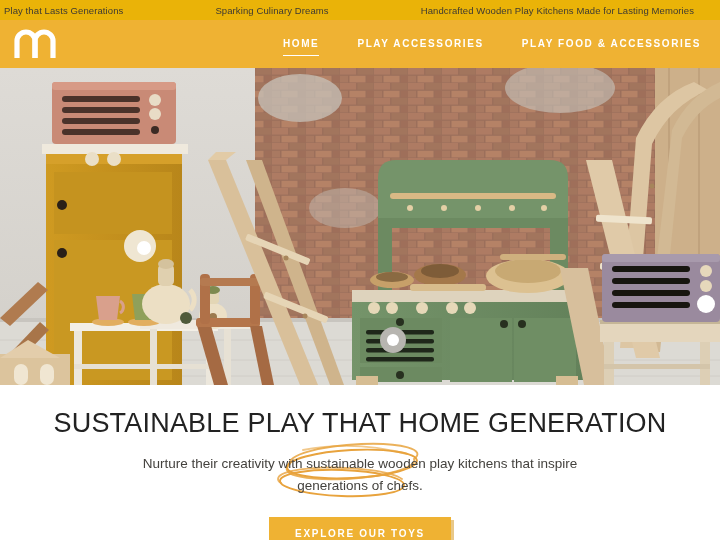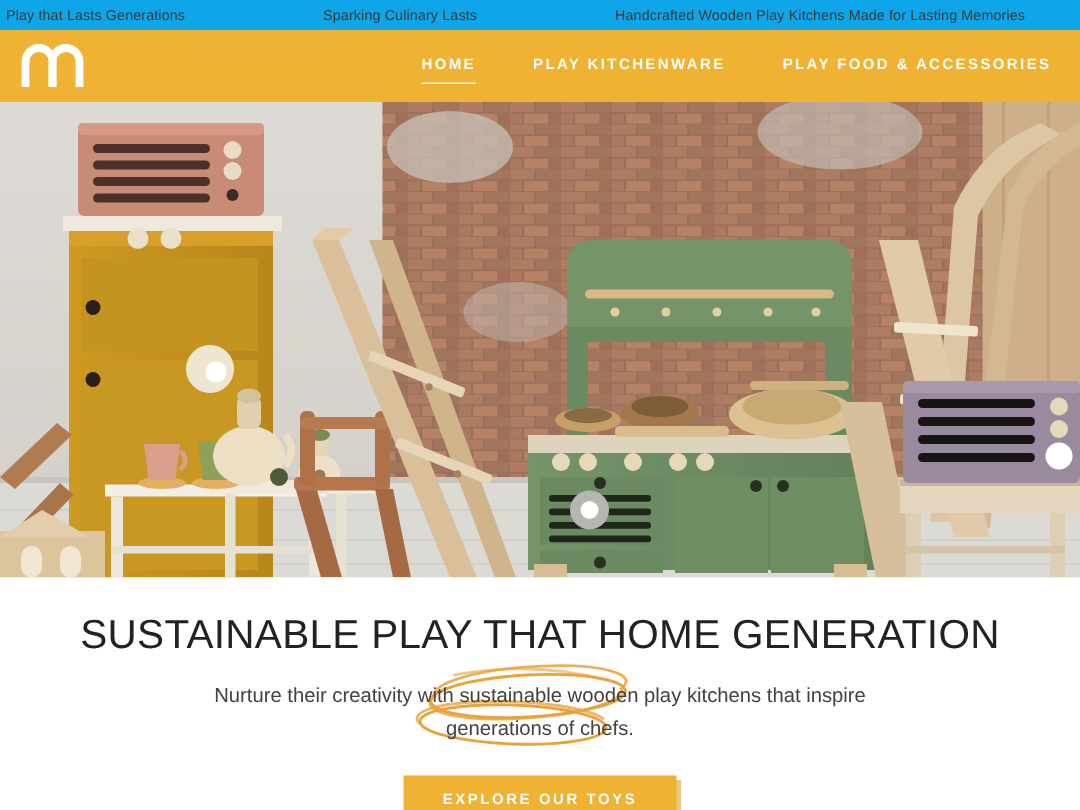--- a/index.html
+++ b/index.html
@@ -5,21 +5,21 @@
   * { margin:0; padding:0; box-sizing:border-box; }
   html,body { width:720px; height:540px; overflow:hidden; }
   body {
     font-family:"Liberation Sans", sans-serif;
     background:#ffffff;
   }
   #page { position:relative; width:720px; height:540px; overflow:hidden; background:#fff; }
 
   
   .announce {
-    height:20px; background:#0ea5e9;
+    height:20px; background:#eab308;
     display:flex; align-items:center;
     white-space:nowrap; overflow:hidden;
     position:relative;
   }
   .announce-track { display:flex; align-items:center; gap:0; padding-left:0; }
   .announce-item {
     font-size:9.5px; color:#3d3a33; letter-spacing:.1px;
     padding:0 46px; flex:0 0 auto;
   }
   .announce-item:first-child { padding-left:4px; }
@@ -83,36 +83,36 @@
   }
 </style>
 </head>
 <body>
 
 <div id="page">
 
   <div class="announce">
     <div class="announce-track">
       <div class="announce-item">Play that Lasts Generations</div>
-      <div class="announce-item">Sparking Culinary Lasts</div>
+      <div class="announce-item">Sparking Culinary Dreams</div>
       <div class="announce-item">Handcrafted Wooden Play Kitchens Made for Lasting Memories</div>
 
     </div>
   </div>
 
   <div class="nav">
     <a class="logo">
       <svg width="56" height="30" viewBox="0 0 56 30" aria-hidden="true">
         <path d="M3 29 V12 A9 9 0 0 1 21 12 V29" fill="none" stroke="#ffffff" stroke-width="5.2" stroke-linecap="butt"></path>
         <path d="M21 29 V12 A9 9 0 0 1 39 12 V29" fill="none" stroke="#ffffff" stroke-width="5.2" stroke-linecap="butt"></path>
       </svg>
     </a>
     <div class="nav-links">
       <div class="nav-link active">HOME</div>
-      <div class="nav-link">PLAY KITCHENWARE</div>
+      <div class="nav-link">PLAY ACCESSORIES</div>
       <div class="nav-link">PLAY FOOD &amp; ACCESSORIES</div>
     </div>
   </div>
 
   <div class="hero">
     <svg viewBox="0 0 720 317" preserveAspectRatio="none" aria-hidden="true">
       <defs>
         <linearGradient id="wallg" x1="0" y1="0" x2="0" y2="1">
           <stop offset="0" stop-color="#dedbd6"></stop>
             <stop offset="1" stop-color="#d2cfc9"></stop>

